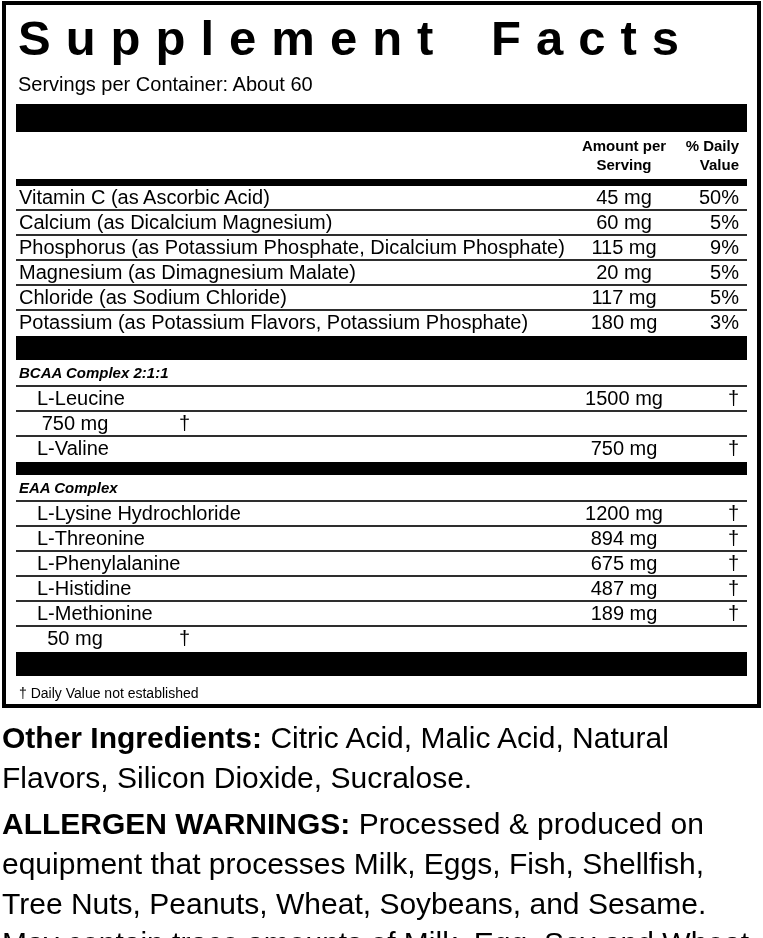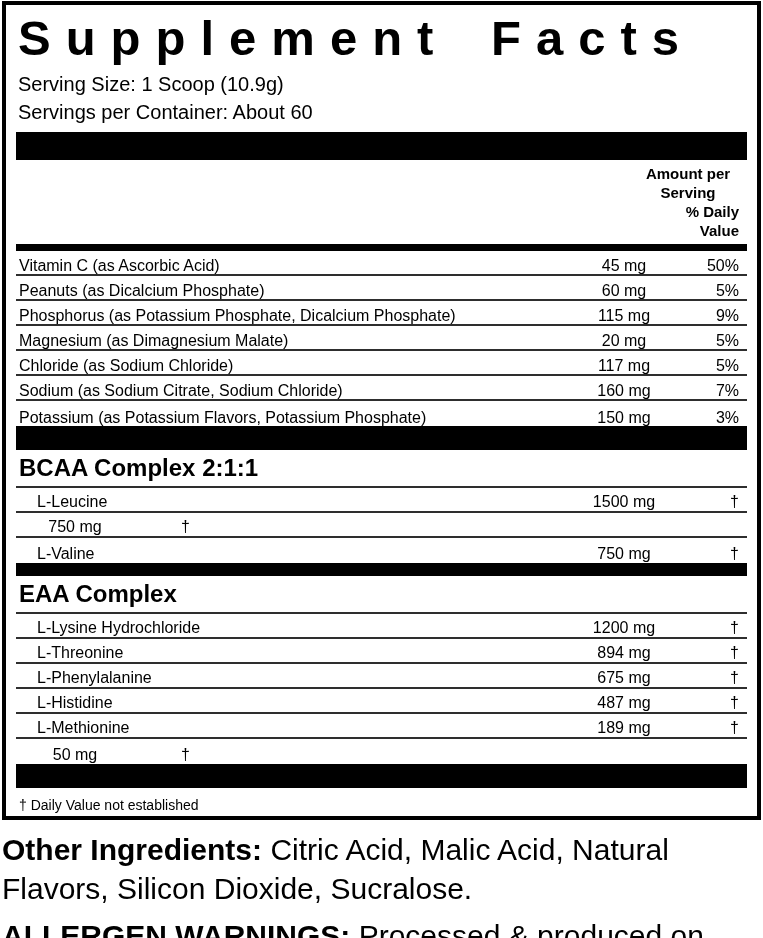--- a/index.html
+++ b/index.html
@@ -13,49 +13,48 @@
 
   .serving-line { font-size:20px; line-height:1.26; margin:2px 0 3px 2px; }
 
   .bar { background:#000; width:100%; }
   .bar-top     { height:28px; margin-top:7px; }
   .bar-medium  { height:7px; }
   .bar-section { height:24px; }
   .bar-small   { height:13px; }
   .bar-final   { height:24px; }
 
-  .thead { display:flex; align-items:flex-end; padding:5px 0 4px 0;flex-direction:column; }
+  .thead { display:flex; align-items:flex-end; padding:5px 0 4px 0; }
   .th { font-size:15px; font-weight:bold; line-height:1.25; white-space:pre-line; }
   .cell-name { flex:1; }
   .cell-amt  { width:118px; text-align:center; flex:none; }
   .cell-dv   { width:64px;  text-align:right; padding-right:8px; flex:none; }
 
-  .row { display:flex; align-items:flex-end; min-height:25px; font-size:16px;
+  .row { display:flex; align-items:flex-start; min-height:25px; font-size:20px;
          border-bottom:2px solid #2e2e2e; line-height:1.1; }
   .rows .row:last-child { border-bottom:none; }
   .row .cell-name { padding-left:3px; }
   .rows-indent .row .cell-name { padding-left:21px; }
 
-  .section-heading { font-size:24px; font-weight:bold; 
+  .section-heading { font-size:15px; font-weight:bold; font-style:italic;
                      padding:4px 0 4px 3px; border-bottom:2px solid #2e2e2e; line-height:1.15; }
 
   .footnote { font-size:14px; padding:9px 0 3px 3px; }
 
   .footer { margin:10px 2px 0 2px; }
   .footer p { font-size:30px; line-height:1.32; margin-bottom:7px; }
   .footer .lead { font-weight:bold; }
 </style>
 </head>
 <body>
 
 <div class="panel">
 
   <h1 class="title">Supplement Facts</h1>
 
-  <div class="serving-line">Serving Size: 1 Scoop (10.9g)</div>
   <div class="serving-line">Servings per Container: About 60</div>
 
   <div class="bar bar-top"></div>
 
   <div class="thead">
     <span class="cell-name"></span>
     <span class="th cell-amt">Amount per
 Serving</span>
     <span class="th cell-dv">% Daily
 Value</span>
@@ -64,47 +63,42 @@
   <div class="bar bar-medium"></div>
 
   <div class="rows">
 
   <div class="row">
       <span class="cell-name">Vitamin C (as Ascorbic Acid)</span>
       <span class="cell-amt">45 mg</span>
       <span class="cell-dv">50%</span>
     </div>
       <div class="row">
-      <span class="cell-name">Peanuts (as Dicalcium Phosphate)</span>
+      <span class="cell-name">Calcium (as Dicalcium Magnesium)</span>
       <span class="cell-amt">60 mg</span>
       <span class="cell-dv">5%</span>
     </div>
       <div class="row">
       <span class="cell-name">Phosphorus (as Potassium Phosphate, Dicalcium Phosphate)</span>
       <span class="cell-amt">115 mg</span>
       <span class="cell-dv">9%</span>
     </div>
       <div class="row">
       <span class="cell-name">Magnesium (as Dimagnesium Malate)</span>
       <span class="cell-amt">20 mg</span>
       <span class="cell-dv">5%</span>
     </div>
       <div class="row">
       <span class="cell-name">Chloride (as Sodium Chloride)</span>
       <span class="cell-amt">117 mg</span>
       <span class="cell-dv">5%</span>
     </div>
       <div class="row">
-      <span class="cell-name">Sodium (as Sodium Citrate, Sodium Chloride)</span>
-      <span class="cell-amt">160 mg</span>
-      <span class="cell-dv">7%</span>
-    </div>
-      <div class="row">
       <span class="cell-name">Potassium (as Potassium Flavors, Potassium Phosphate)</span>
-      <span class="cell-amt">150 mg</span>
+      <span class="cell-amt">180 mg</span>
       <span class="cell-dv">3%</span>
     </div>
     </div>
 
   <div class="bar bar-section"></div>
 
   <div class="section-heading">BCAA Complex 2:1:1</div>
 
   <div class="rows rows-indent">
 

